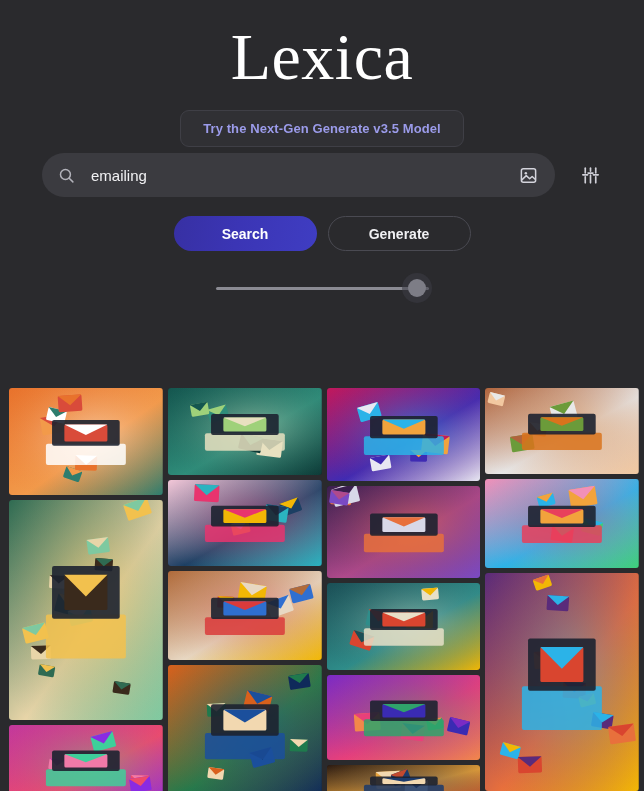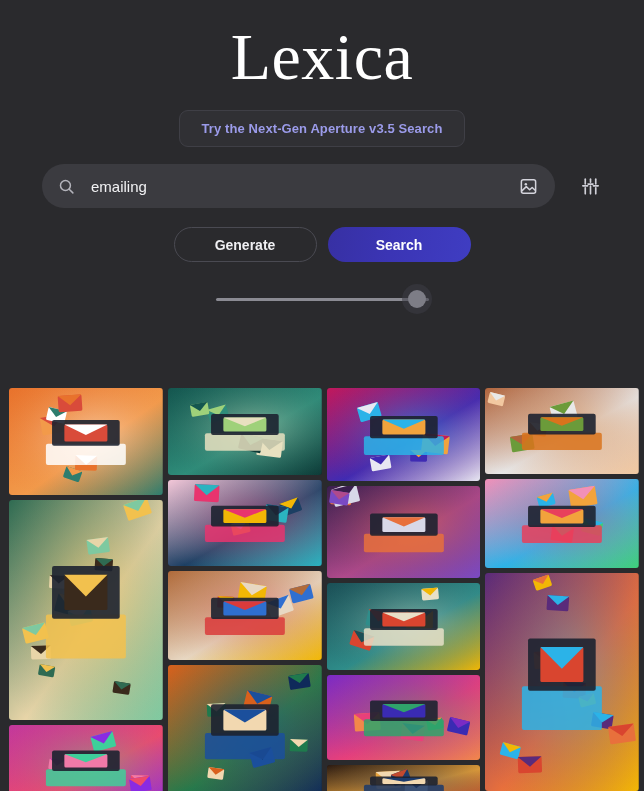--- a/index.html
+++ b/index.html
@@ -47,21 +47,21 @@
     font-weight: bold;
     color: #9b9bea;
     letter-spacing: 0.1px;
     cursor: pointer;
   }
 
   
   .search-row {
     display: flex;
     align-items: center;
-    margin-top: 17px;
+    margin-top: 6px;
     padding-left: 42px;
     padding-right: 20px;
   }
   .search-bar {
     flex: 0 0 auto;
     width: 513px;
     height: 44px;
     background: #3b3b40;
     border-radius: 22px;
     display: flex;
@@ -197,21 +197,21 @@
   .tile svg { display: block; width: 100%; height: 100%; }
 </style>
 </head>
 <body>
 
 <div class="page">
 
   <div class="logo">Lexica</div>
 
   <div class="promo-wrap">
-    <div class="promo">Try the Next-Gen Aperture v3.5 Search</div>
+    <div class="promo">Try the Next-Gen Generate v3.5 Model</div>
   </div>
 
   <div class="search-row">
     <div class="search-bar">
       <span class="search-icon">
         <svg viewBox="0 0 24 24" fill="none" stroke="#c9c9d1" stroke-width="2.1" stroke-linecap="round">
           <circle cx="10.5" cy="10.5" r="7"></circle>
           <line x1="15.8" y1="15.8" x2="21" y2="21"></line>
         </svg>
       </span>
@@ -233,22 +233,22 @@
         <line x1="12" y1="11.4" x2="12" y2="20.4"></line>
         <line x1="9.2" y1="9.2" x2="14.8" y2="9.2"></line>
         <line x1="18" y1="3.6" x2="18" y2="9"></line>
         <line x1="18" y1="13.5" x2="18" y2="20.4"></line>
         <line x1="15.2" y1="11.2" x2="20.8" y2="11.2"></line>
       </svg>
     </span>
   </div>
 
   <div class="actions">
+    <div class="btn btn-search">Search</div>
     <div class="btn btn-generate">Generate</div>
-    <div class="btn btn-search">Search</div>
   </div>
 
   <div class="slider-wrap">
     <div class="slider">
       <div class="slider-track"></div>
       <div class="slider-thumb"></div>
     </div>
   </div>
 
   <div class="grid" id="gallery-grid">

